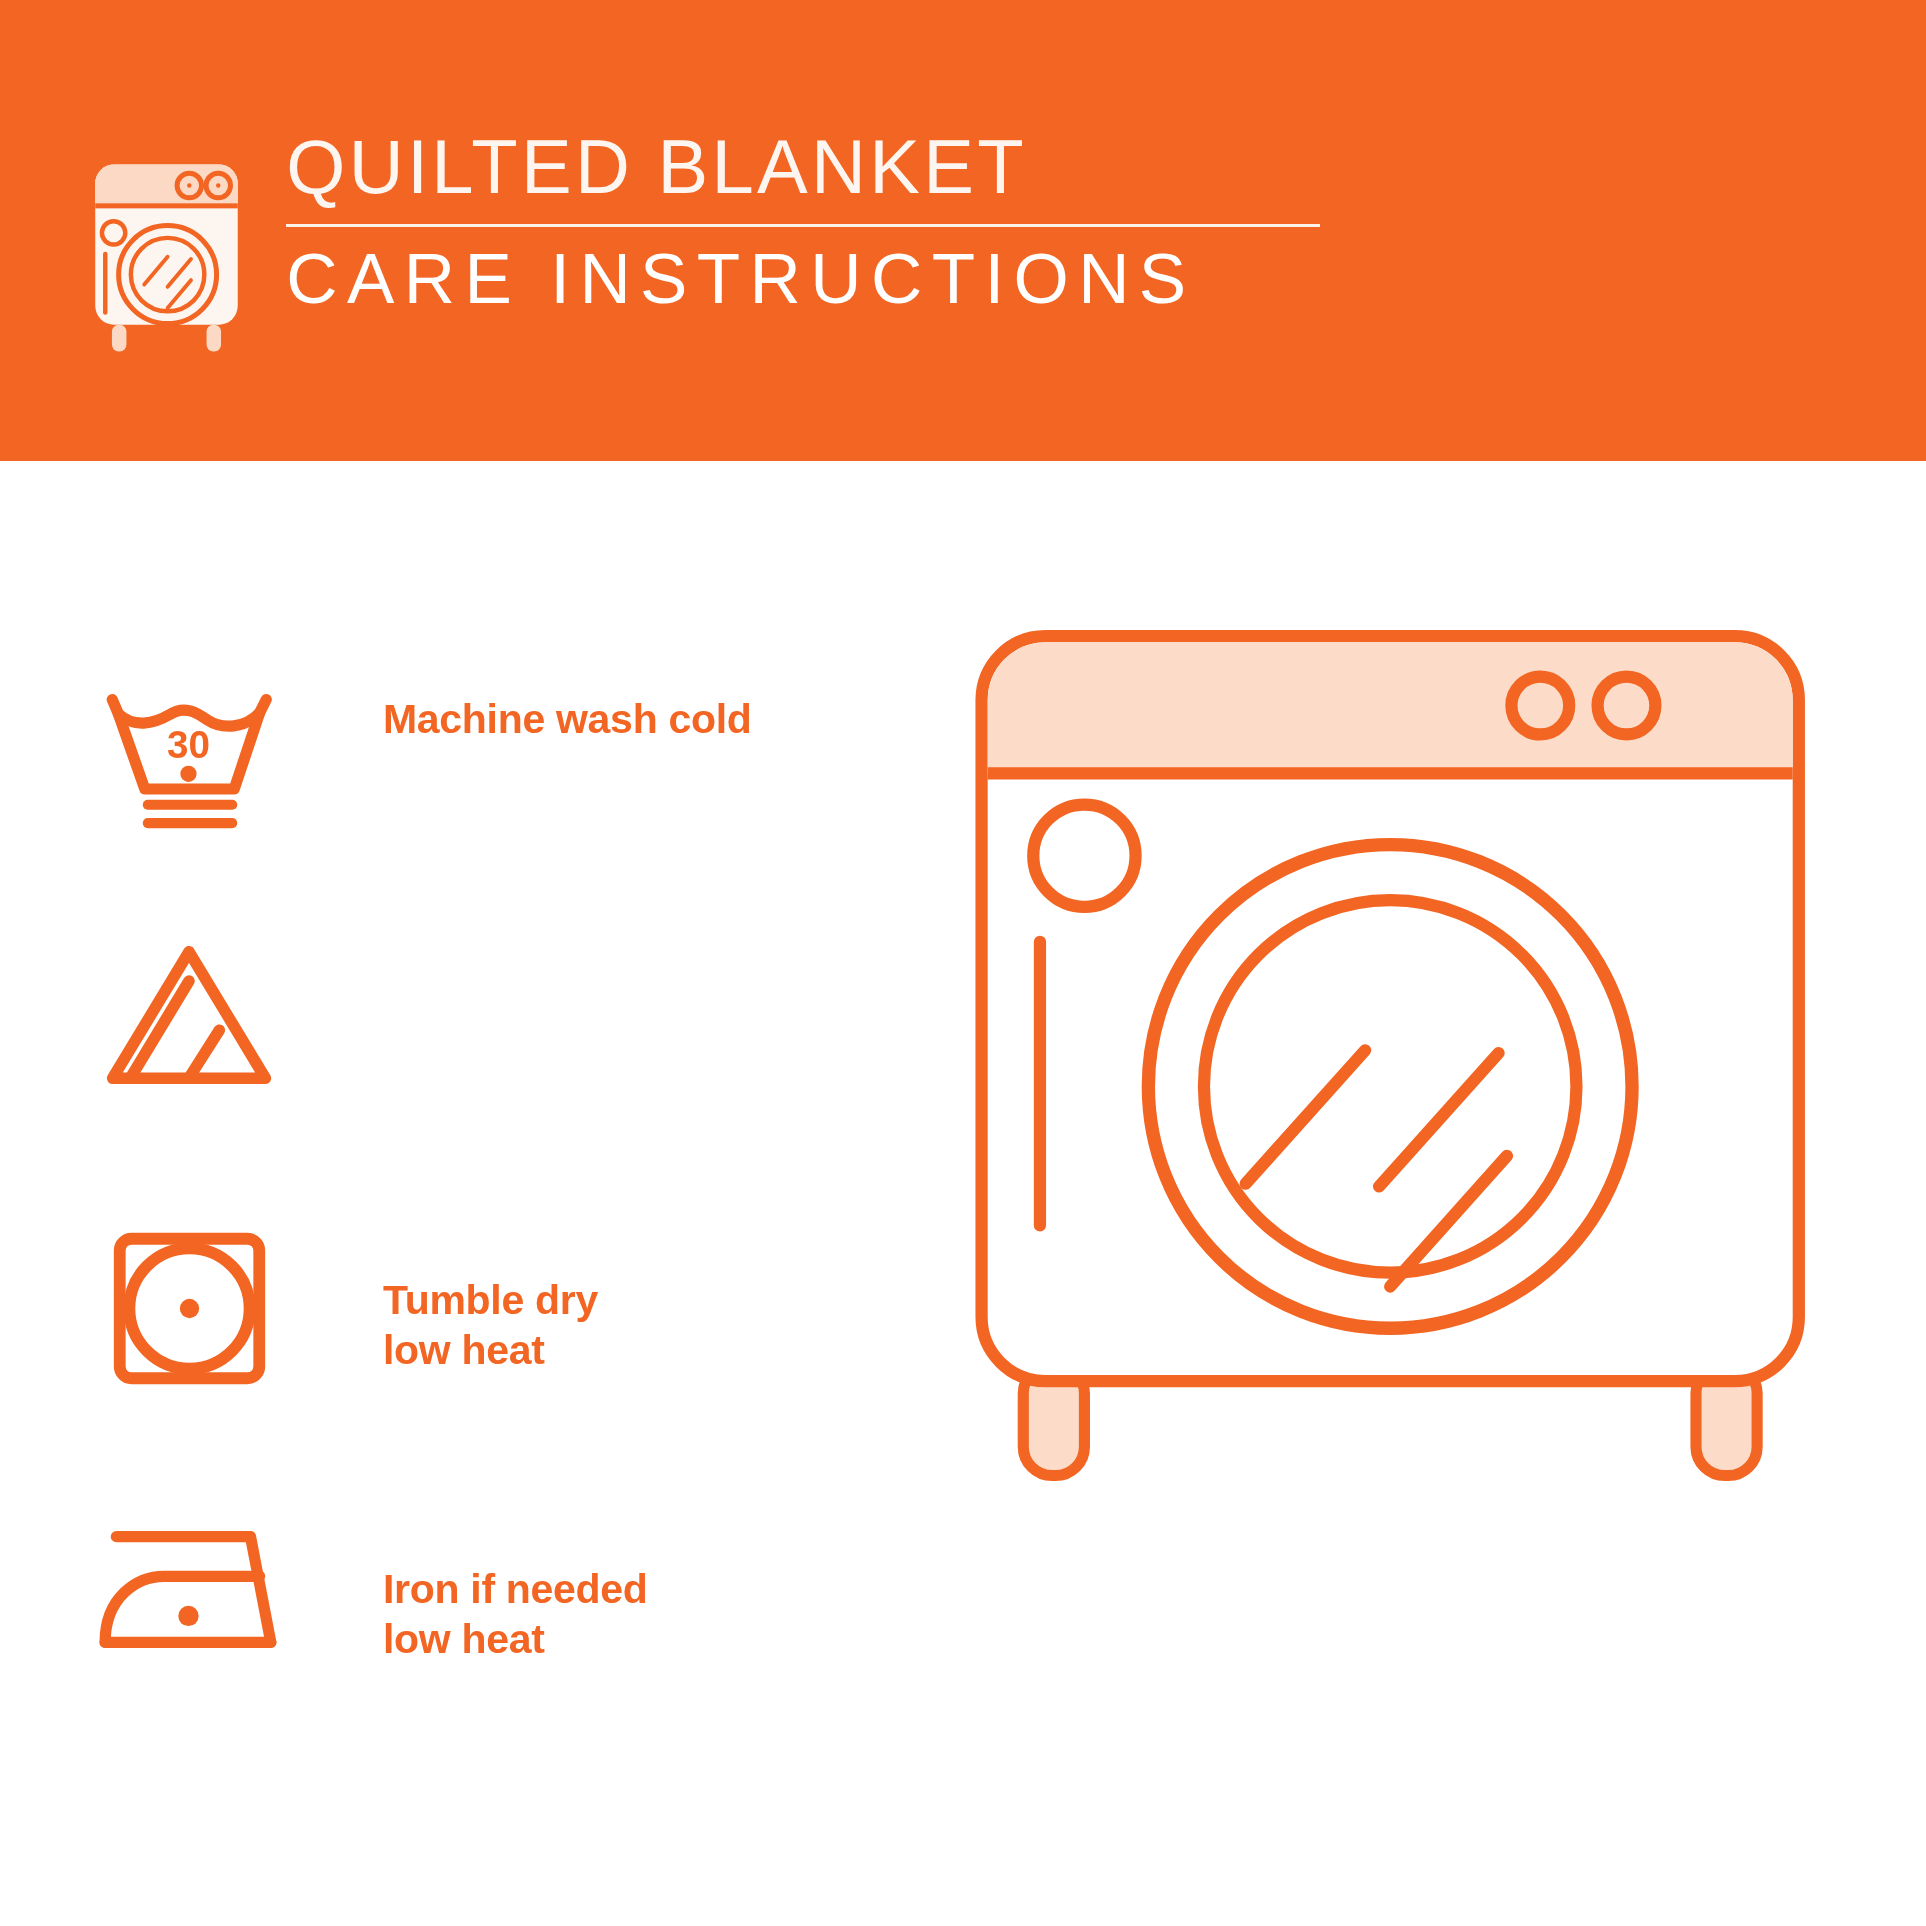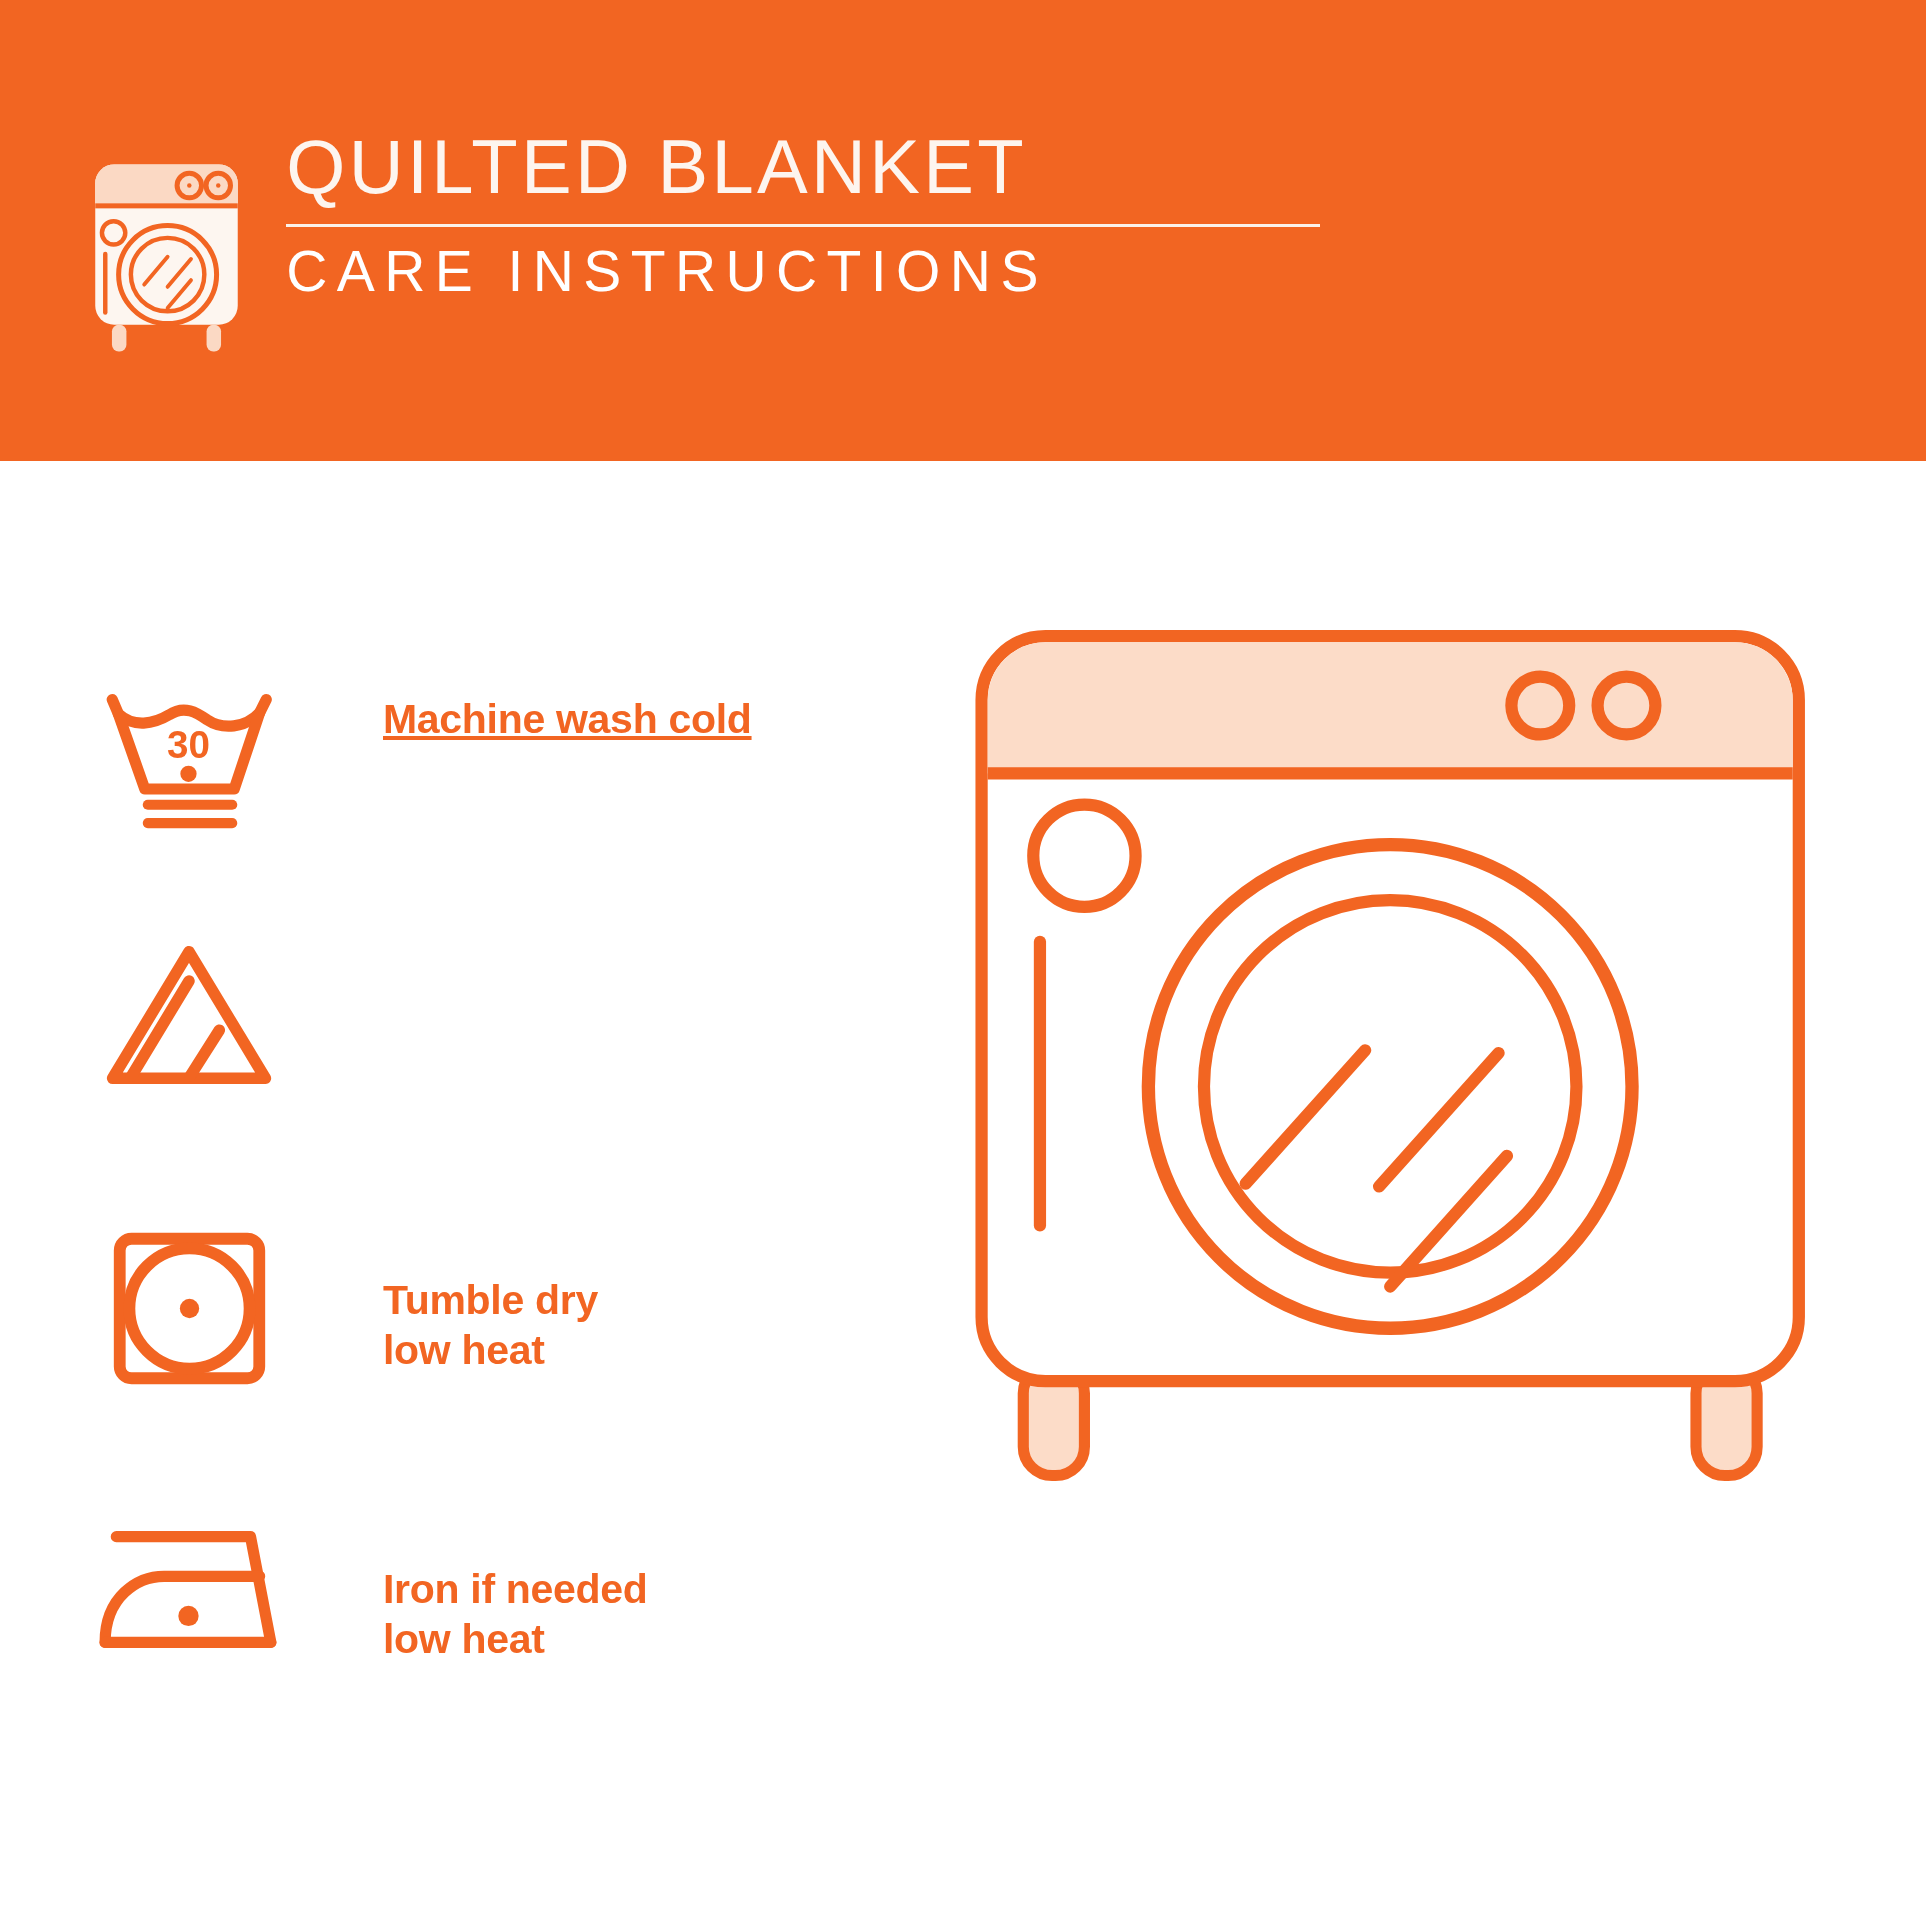--- a/index.html
+++ b/index.html
@@ -54,21 +54,21 @@
     padding: 0 0 0 3.3px;
   }
   .title-divider {
     width: 1034px;
     height: 2.8px;
     background: #FBF2EA;
     margin: 19px 0 16.7px 3.3px;
   }
   .title-sub {
     color: #FFFFFF;
-    font-size: 57px;
+    font-size: 71px;
     line-height: 1.0;
     letter-spacing: 9.4px;
     font-weight: 400;
     white-space: nowrap;
     margin: 0;
     padding: 0 0 0 3.3px;
   }
 
   
   .care-list {
@@ -102,21 +102,21 @@
 
   .care-text {
     flex: 1 1 auto;
     color: #F26522;
     font-size: 41px;
     line-height: 1.22;
     font-weight: 600;
     letter-spacing: -0.3px;
     padding-left: 94px;
   }
-  .care-row-0 .care-text { padding-top: 13.3px; text-decoration: underline; }
+  .care-row-0 .care-text { padding-top: 13.3px; }
   .care-row-1 .care-text { padding-top: 43px; }
   .care-row-2 .care-text { padding-top: 47px; }
   .care-row-3 .care-text { padding-top: 44px; }
   .care-text .ln { display: block; white-space: nowrap; }
 
   
   .machine-wrap {
     position: absolute;
     left: 951px;
     top: 611px;

